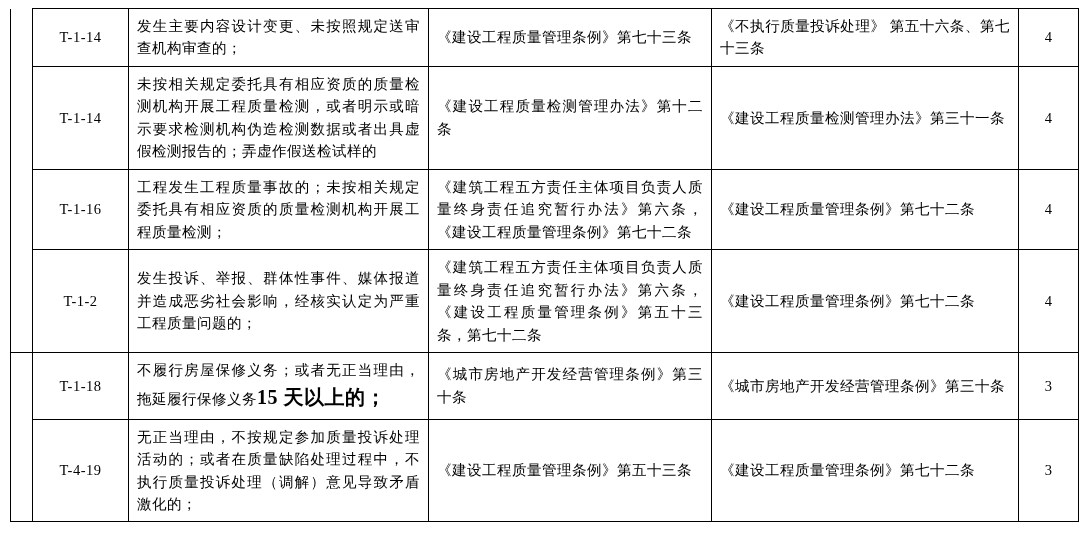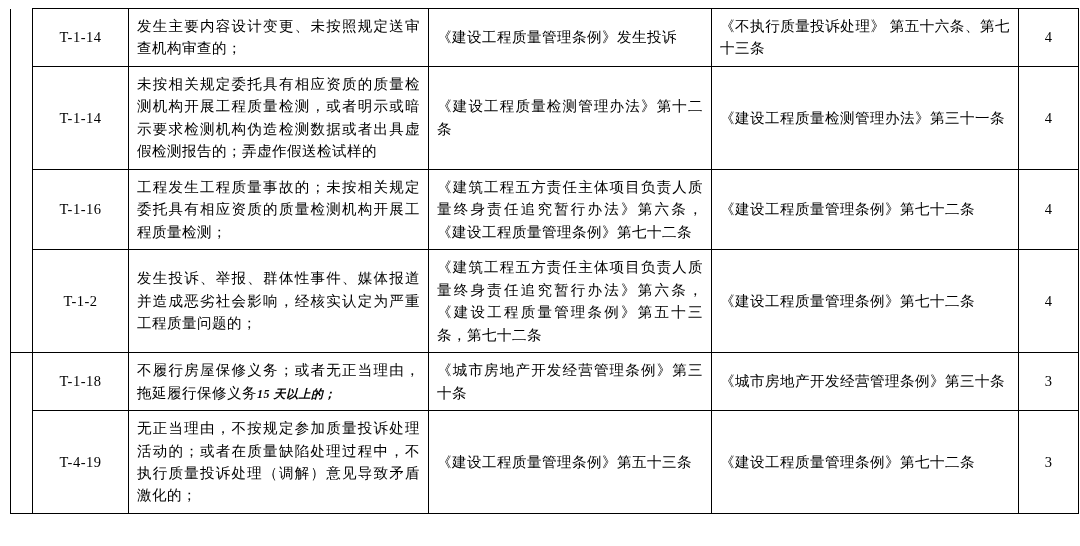--- a/index.html
+++ b/index.html
@@ -64,22 +64,21 @@
   td.basis-cell {
     text-align: justify;
     text-align-last: left;
   }
   td.score-cell {
     text-align: center;
     font-size: 14.5px;
   }
   .bold-num {
     font-weight: bold;
-    font-size: 12px;
-    font-style: italic;
+    font-size: 20px;
   }
   .row-top-open td { border-top: none; }
 </style>
 </head>
 <body>
 
 <div class="page">
   <table class="reg-table">
     <colgroup>
       <col class="c-group">
@@ -87,21 +86,21 @@
       <col class="c-act">
       <col class="c-basis1">
       <col class="c-basis2">
       <col class="c-score">
     </colgroup>
     <tbody>
       <tr class="row-top-open">
         <td class="group-cell open-top" rowspan="4"></td>
         <td class="code-cell">T-1-14</td>
         <td class="act-cell">发生主要内容设计变更、未按照规定送审查机构审查的；</td>
-        <td class="basis-cell">《建设工程质量管理条例》发生投诉</td>
+        <td class="basis-cell">《建设工程质量管理条例》第七十三条</td>
         <td class="basis-cell">《不执行质量投诉处理》 第五十六条、第七十三条</td>
         <td class="score-cell">4</td>
       </tr>
       <tr>
         <td class="code-cell">T-1-14</td>
         <td class="act-cell">未按相关规定委托具有相应资质的质量检测机构开展工程质量检测，或者明示或暗示要求检测机构伪造检测数据或者出具虚假检测报告的；弄虚作假送检试样的</td>
         <td class="basis-cell">《建设工程质量检测管理办法》第十二条</td>
         <td class="basis-cell">《建设工程质量检测管理办法》第三十一条</td>
         <td class="score-cell">4</td>
       </tr>

